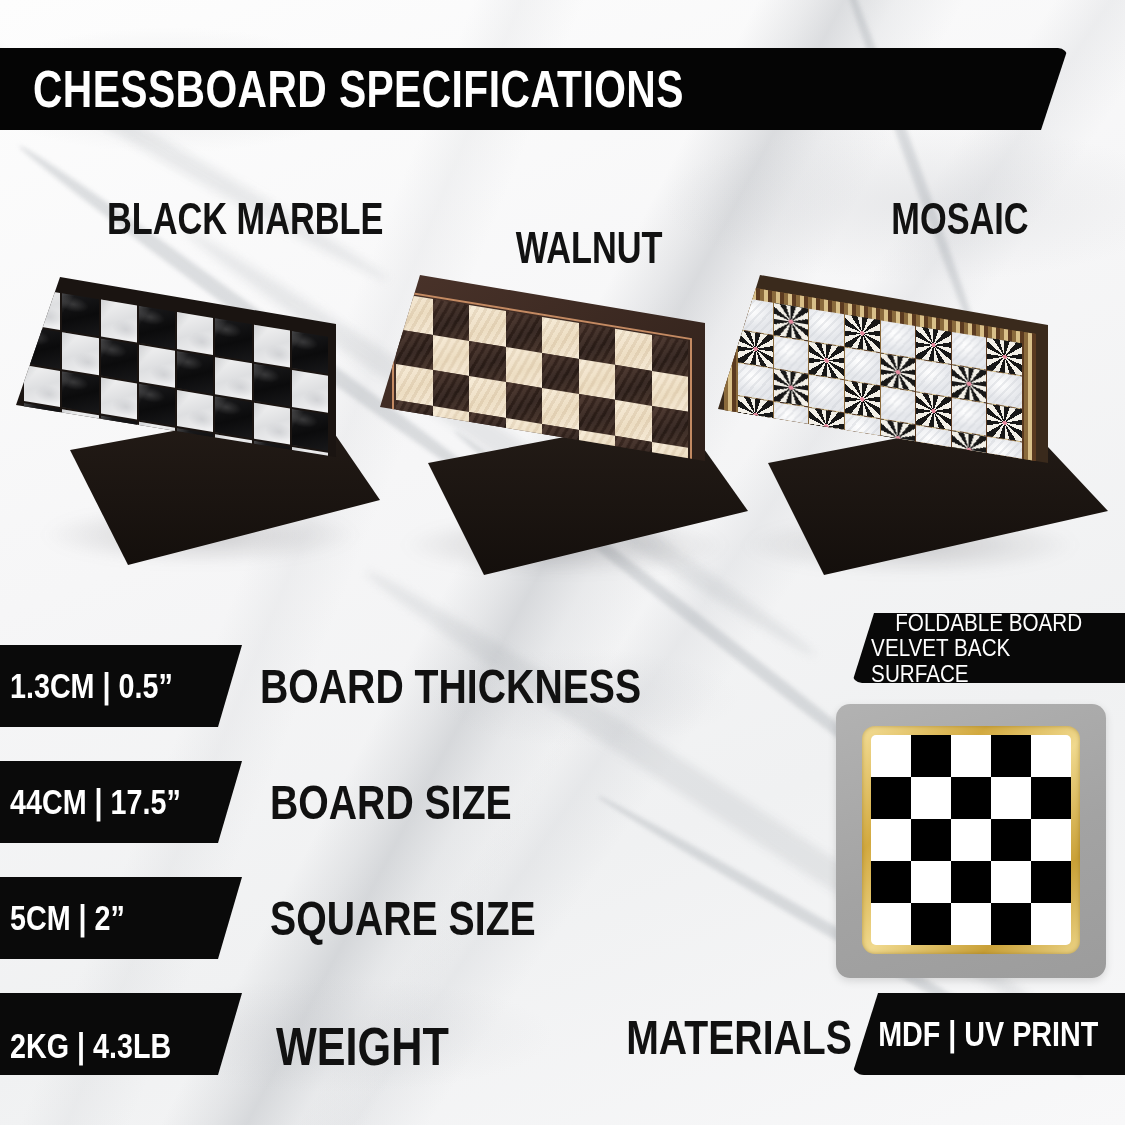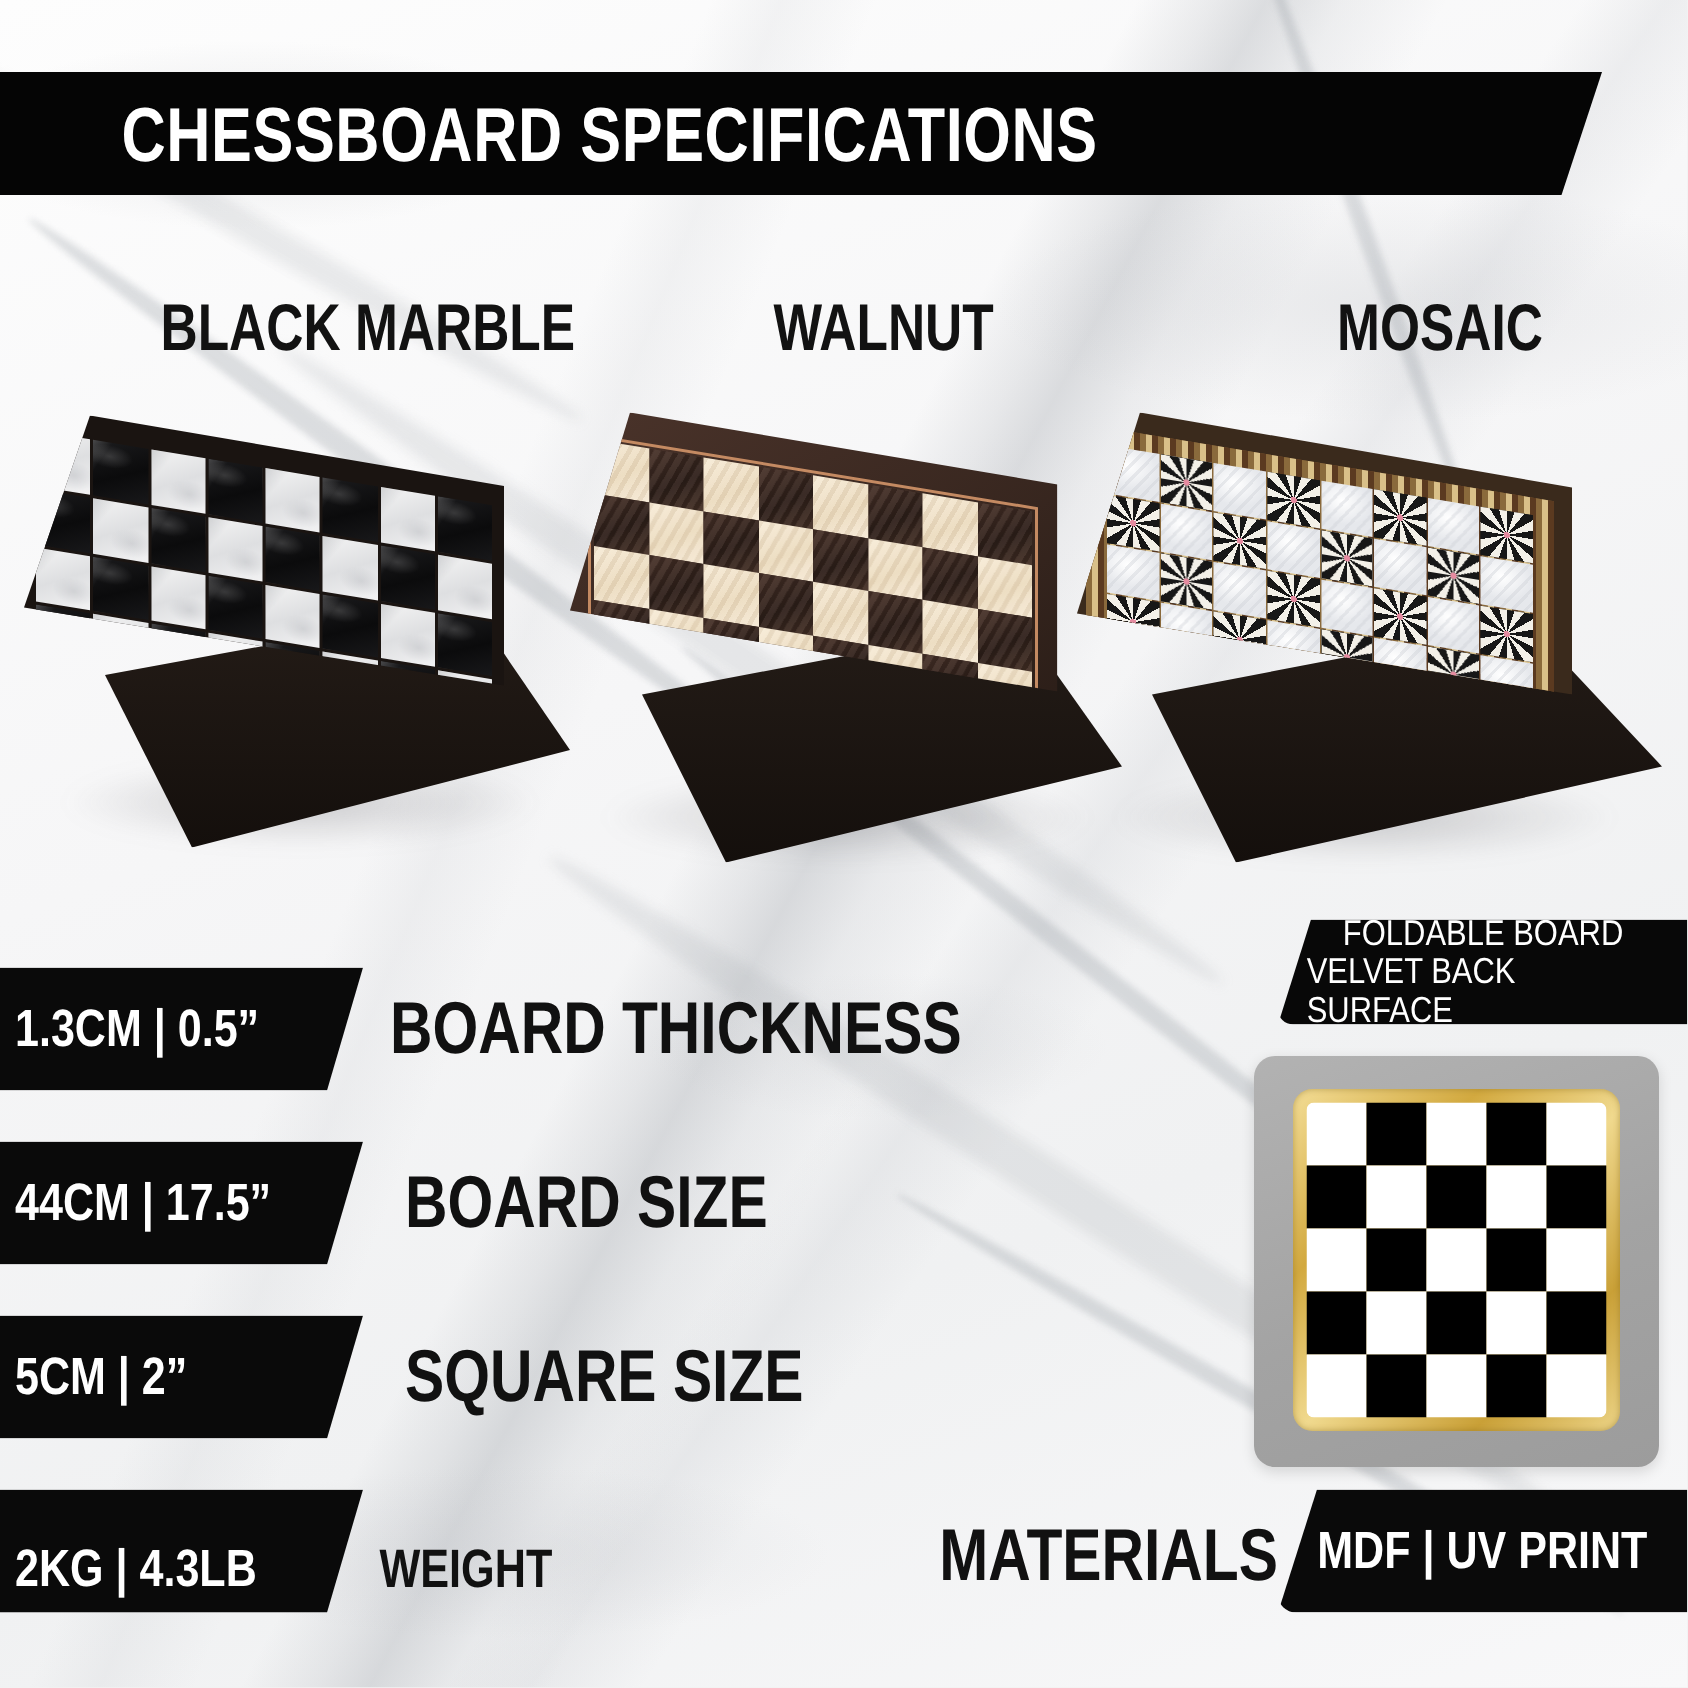--- a/index.html
+++ b/index.html
@@ -25,21 +25,21 @@
   }
   .vein{position:absolute;background:rgba(150,154,161,.30);filter:blur(2.2px);border-radius:50%;}
   .vein2{position:absolute;background:rgba(168,172,179,.22);filter:blur(4px);border-radius:50%;}
 
   
   #banner{
     position:absolute;left:0;top:48px;width:1068px;height:82px;
     background:#050505;
     clip-path:polygon(0 0, 1068px 0, 1041px 82px, 0 82px);
     border-radius:0 10px 10px 0;
-    display:flex;align-items:center;padding-left:48px;
+    display:flex;align-items:center;
   }
   #banner-title{
     color:#fff;font-size:51px;line-height:1;letter-spacing:.5px;
     font-weight:800;margin-left:33px;
     transform:scaleX(.80);transform-origin:left center;
     white-space:nowrap;
   }
 
   
   .prod-label{
@@ -166,21 +166,21 @@
     <div class="vein" style="left:700px;top:150px;width:420px;height:11px;transform:rotate(70deg);"></div>
   </div>
 
   <div id="banner">
     <div id="banner-title">CHESSBOARD SPECIFICATIONS</div>
   </div>
 
   <div class="prod-label" style="left:68px;">
     <span class="plbl-inner">BLACK MARBLE</span>
   </div>
-  <div class="prod-label" style="left:495px;">
+  <div class="prod-label" style="left:495px;margin-top:29px;">
     <span class="plbl-inner">WALNUT</span>
   </div>
   <div class="prod-label" style="left:872px;">
     <span class="plbl-inner">MOSAIC</span>
   </div>
 
   <div class="board-unit" style="left:10px;top:275px;width:360px;height:300px;">
     <div class="shadowcast" style="left:30px;top:230px;width:320px;height:60px;"></div>
 
     <div class="base" style="left:60px;top:130px;width:310px;height:160px;
@@ -377,21 +377,21 @@
     <div class="spec-label" style="margin-left:18px;font-size:49px;">
       <span>SQUARE SIZE</span>
     </div>
   </div>
 
   <div class="spec-row" style="top:993px;">
     <div class="tag tag-left" style="width:242px;height:106px;padding-left:10px;font-size:35px;
           clip-path:polygon(0 0, 242px 0, 218px 82px, 0 82px);">
       <span class="tag-txt">2KG | 4.3LB</span>
     </div>
-    <div class="spec-label" style="margin-left:1px;font-size:36px;">
+    <div class="spec-label" style="margin-left:24px;font-size:54px;">
       <span>WEIGHT</span>
     </div>
   </div>
 
   <div id="mat-label" style="left:598px;top:1013px;font-size:49px;">
     <span>MATERIALS</span>
   </div>
   <div id="mat-tag">
     <span>MDF | UV PRINT</span>
   </div>

